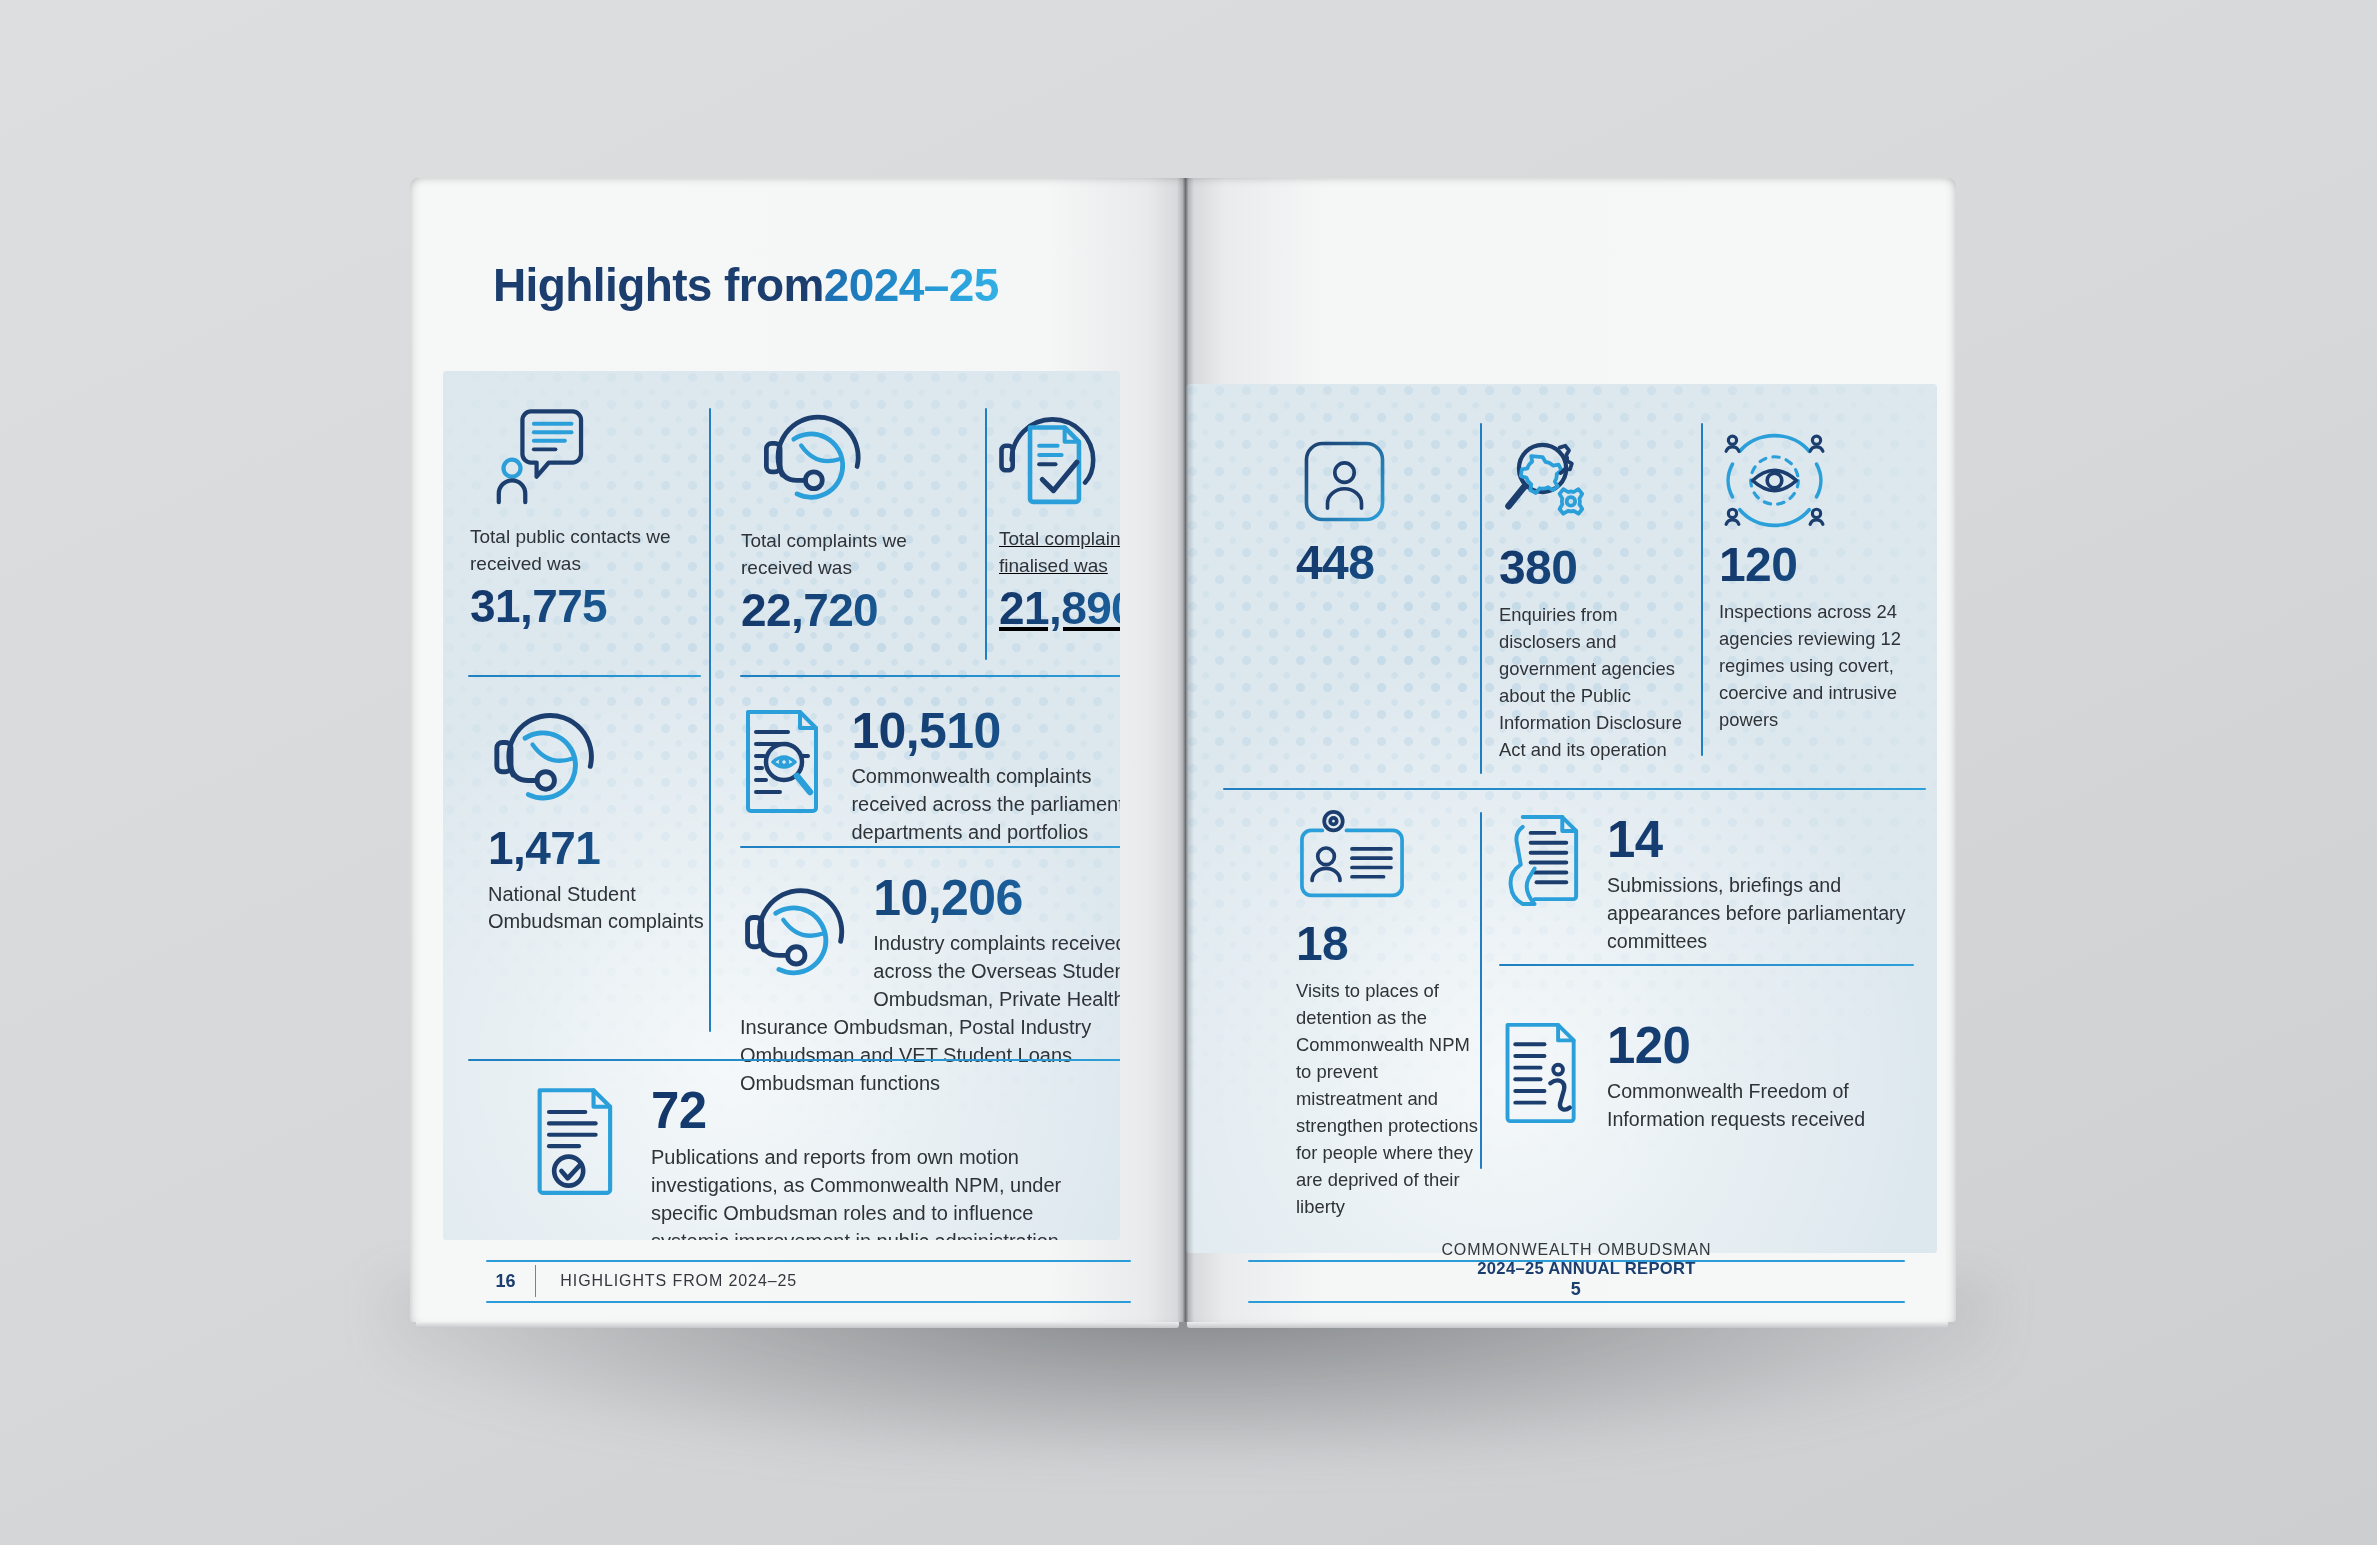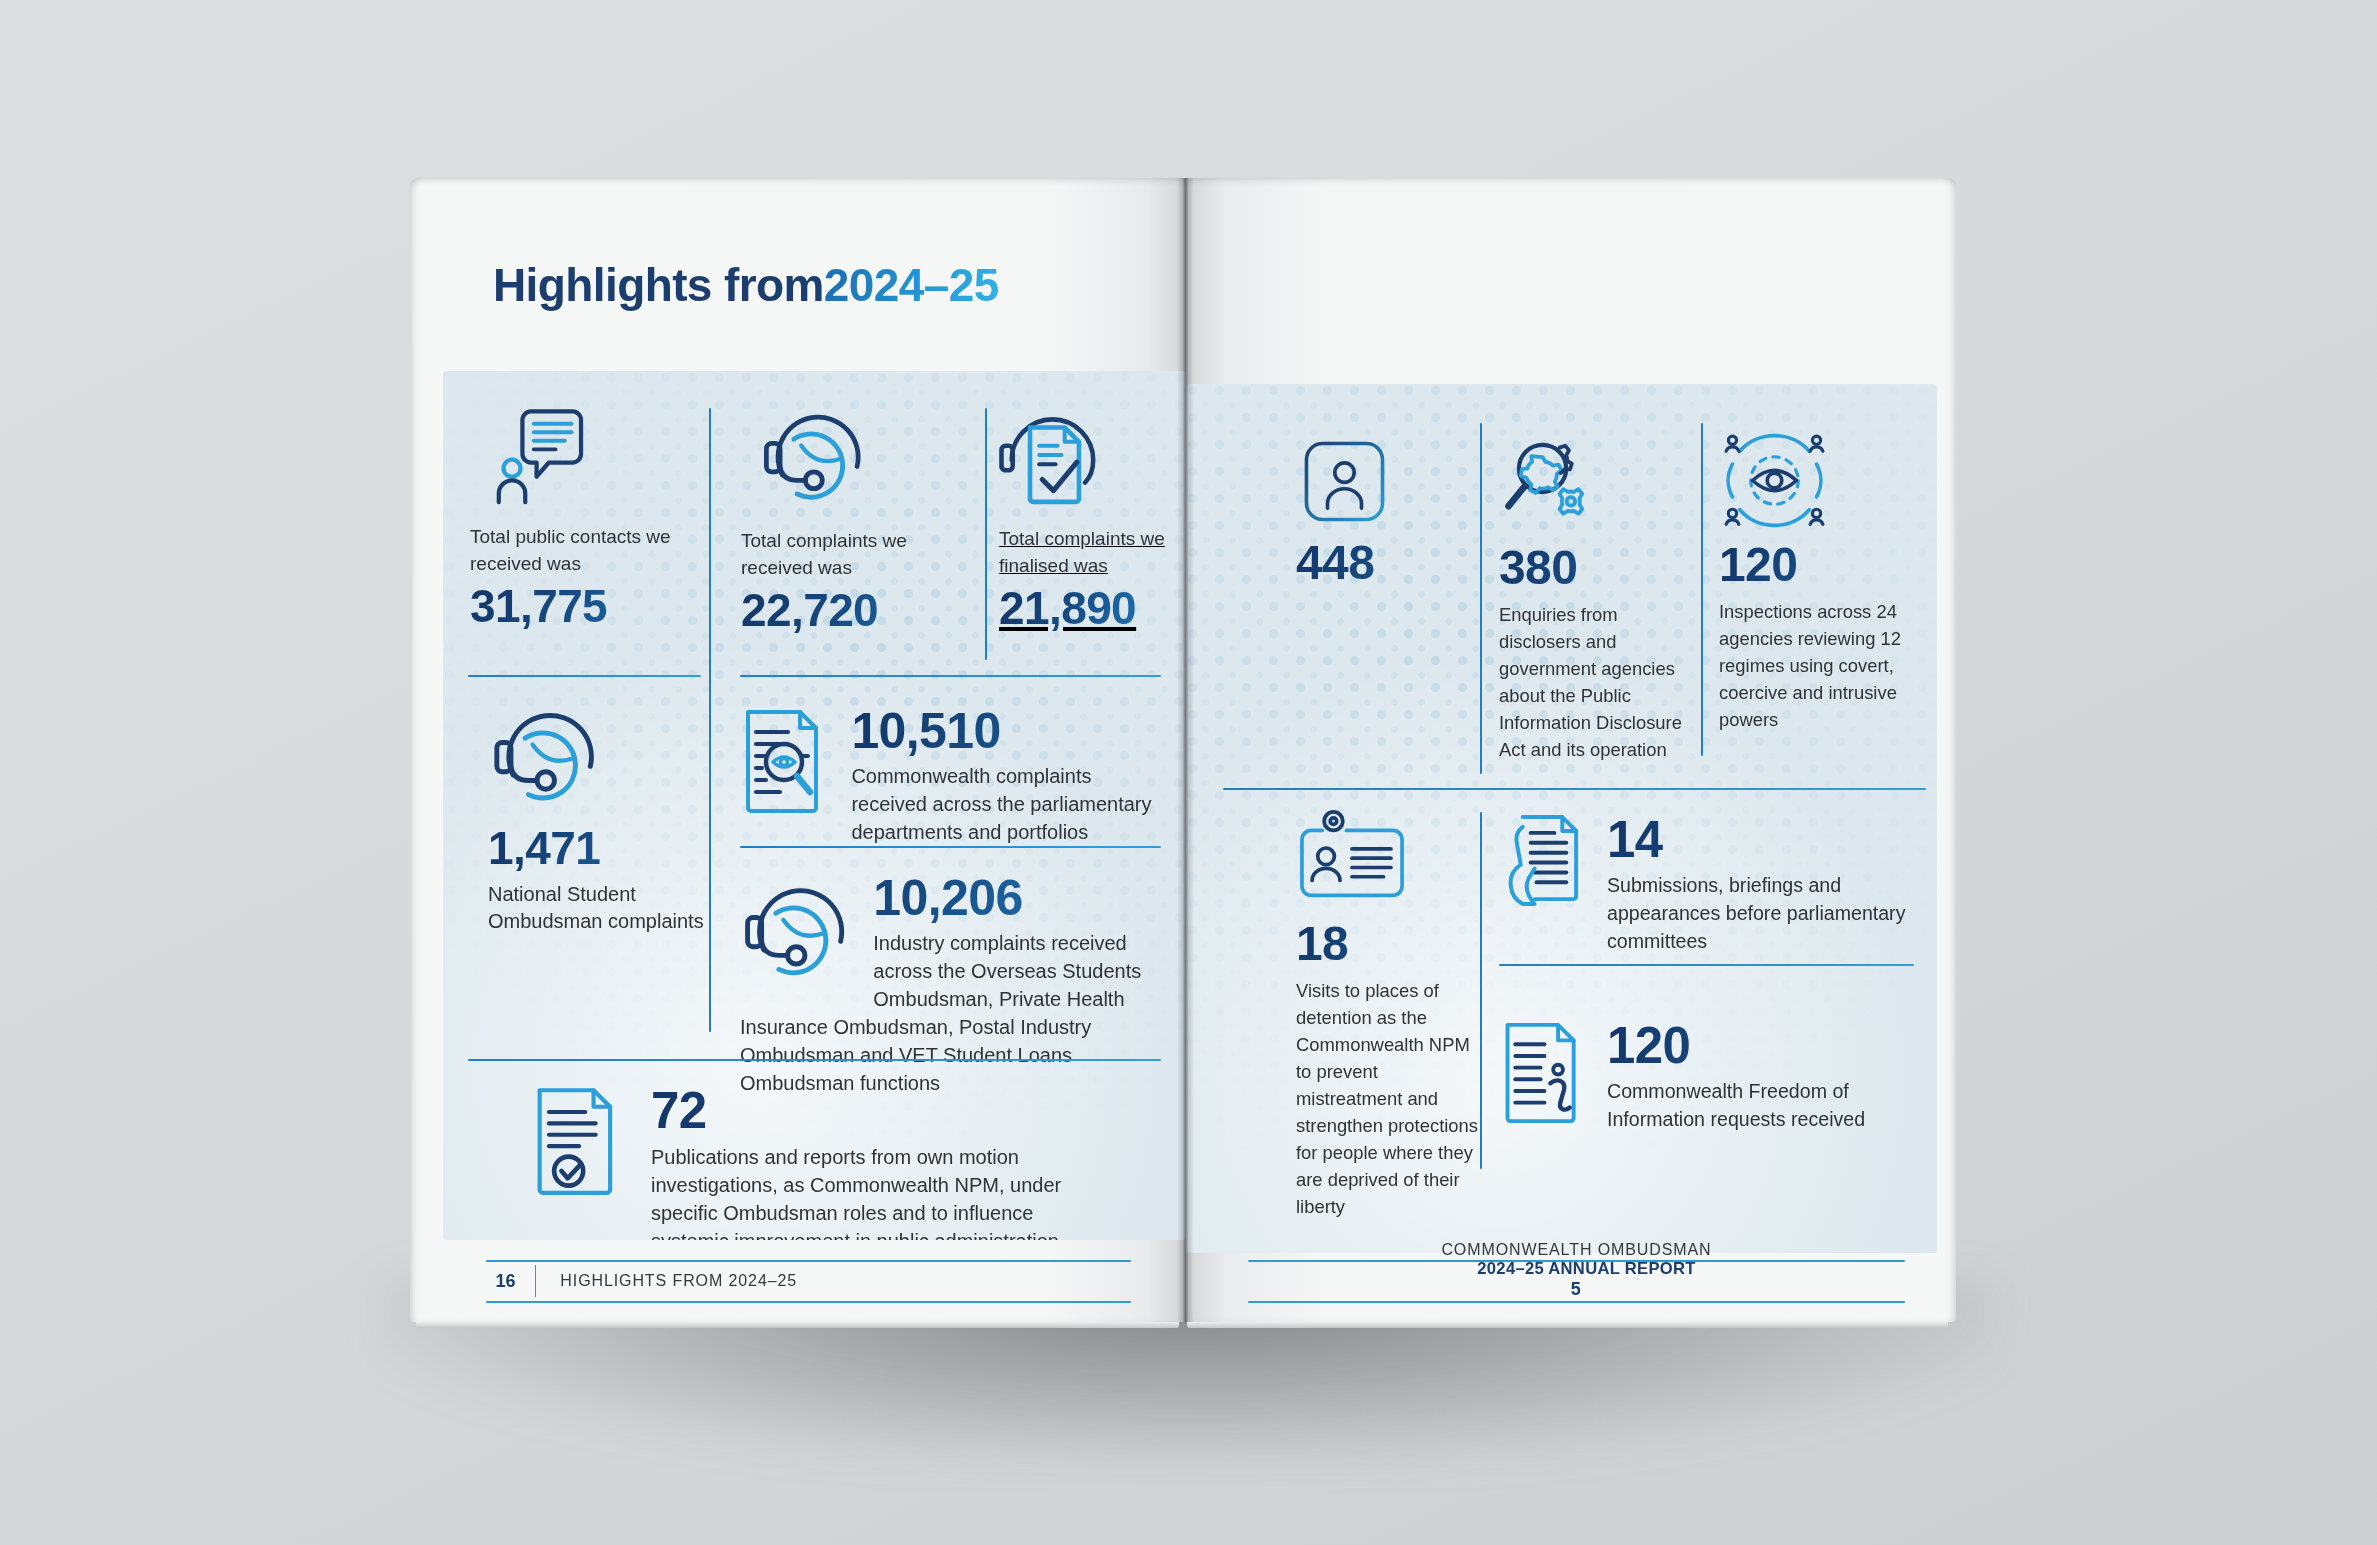--- a/index.html
+++ b/index.html
@@ -66,21 +66,21 @@
 
   
   .title{position:absolute;left:70px;top:84px;font-size:46px;font-weight:bold;letter-spacing:-0.6px;line-height:1;white-space:nowrap;}
   .title .t1{color:#1c3e6e;margin-left:13px;}
   .title .t2{
     background:linear-gradient(100deg,#1b6cb0 0%,#2496d3 55%,#33b1e6 100%);
     -webkit-background-clip:text;background-clip:text;color:transparent;
   }
 
   
-  .panel-left{left:33px;top:193px;width:743px;height:869px;}
+  .panel-left{left:33px;top:193px;width:677px;height:869px;}
   .lp-col{position:absolute;top:30px;}
   .lp-col1{left:27px;width:233px;}
   .lp-col2{left:298px;width:238px;}
   .lp-col3{left:556px;width:176px;text-decoration:underline;}
   .lp-col .ic{display:block;}
   .lp-col .lbl{font-size:19px;line-height:27px;margin-top:15.5px;}
   .lp-col .num{font-size:46px;margin-top:6px;}
   .lp-vdiv1{left:266px;top:37px;height:624px;}
   .lp-vdiv2{left:542px;top:37px;height:252px;}
   .lp-hdiv1{left:25px;top:304px;width:233px;}

